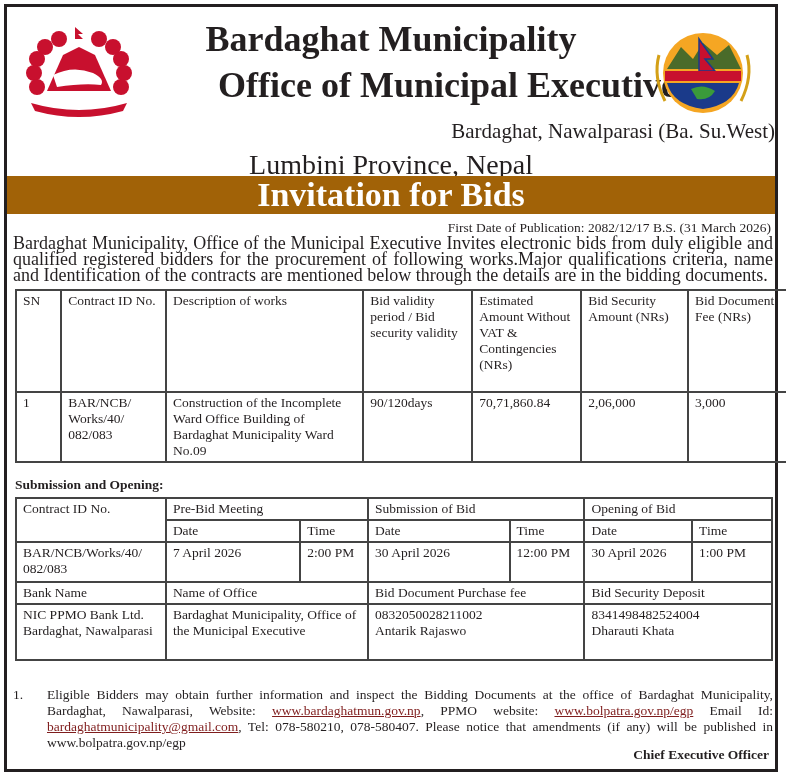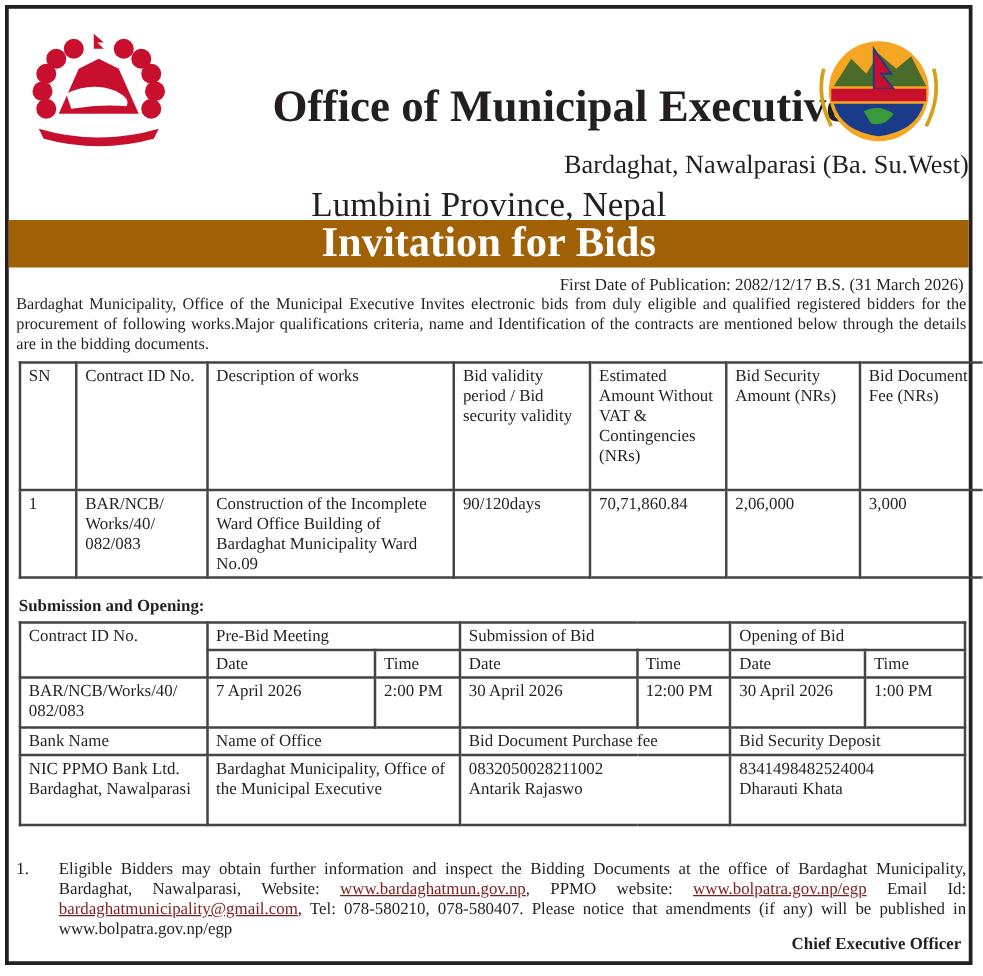--- a/index.html
+++ b/index.html
@@ -20,21 +20,21 @@
   .sub1 { position: absolute; left: 0; width: 768px; top: 111px; text-align: right;
           font-size: 21px; line-height: 26px; }
   .sub2 { position: absolute; left: 0; width: 768px; top: 145px; text-align: center;
           font-size: 28px; line-height: 26px; }
 
   .banner { position: absolute; left: 0; top: 169px; width: 768px; height: 38px;
             background: #a16207; color: #ffffff; text-align: center;
             font-weight: bold; font-size: 34px; line-height: 38px; }
 
   .pubdate { position: absolute; right: 4px; top: 213px; font-size: 13.5px; line-height: 16px; }
-  .intro { position: absolute; left: 6px; width: 760px; top: 228px; font-size: 13px;
+  .intro { position: absolute; left: 6px; width: 760px; top: 228px; font-size: 18px;
            line-height: 16px; text-align: justify; }
 
   table { border-collapse: collapse; position: absolute; font-size: 13.5px; }
   td { border: 2px solid #444; vertical-align: top; padding: 2px 6px 2px 6px; line-height: 16px; }
 
   .t1 { left: 8px; top: 282px; width: 781px; }
   .t1 .hdr td { height: 96px; }
   .t1 .row td { height: 62px; }
 
   .sub-head { position: absolute; left: 8px; top: 470px; font-weight: bold; font-size: 13.5px; line-height: 16px; }
@@ -68,20 +68,21 @@
             <circle cx="101" cy="48" r="8"></circle>
           <circle cx="98" cy="62" r="8"></circle>
             <circle cx="76" cy="14" r="8"></circle>
           <path d="M24 66 L40 30 L56 22 L72 30 L88 66 Z"></path>
         </g>
         <path d="M30 50 Q50 40 70 48 Q82 54 78 60 Q60 58 34 62 Z" fill="#ffffff"></path>
         <polygon points="52,2 52,14 60,14 55,9 60,9" fill="#c8102e"></polygon>
         <path d="M8 78 Q56 92 104 78 L100 86 Q56 98 12 86 Z" fill="#c8102e"></path>
       </svg>
     </div>
+    <div class="title1">Bardaghat Municipality</div>
     <div class="title2">Office of Municipal Executive</div>
     <div class="sub1">Bardaghat, Nawalparasi (Ba. Su.West)</div>
     <div class="sub2">Lumbini Province, Nepal</div>
     <div class="logo-right">
       <svg width="112" height="96" viewBox="0 0 112 96">
         <circle cx="56" cy="48" r="40" fill="#f5a623"></circle>
         <path d="M20 44 L34 22 L46 34 L56 18 L70 30 L82 20 L94 44 Z" fill="#4a6b2a"></path>
         <polygon points="52,14 52,46 68,46 58,34 66,34" fill="#c8102e" stroke="#1a3a8a" stroke-width="1.5"></polygon>
         <rect x="18" y="46" width="76" height="10" fill="#c8102e"></rect>
         <path d="M20 58 L92 58 Q86 80 56 84 Q26 80 20 58 Z" fill="#1a3a8a"></path>

